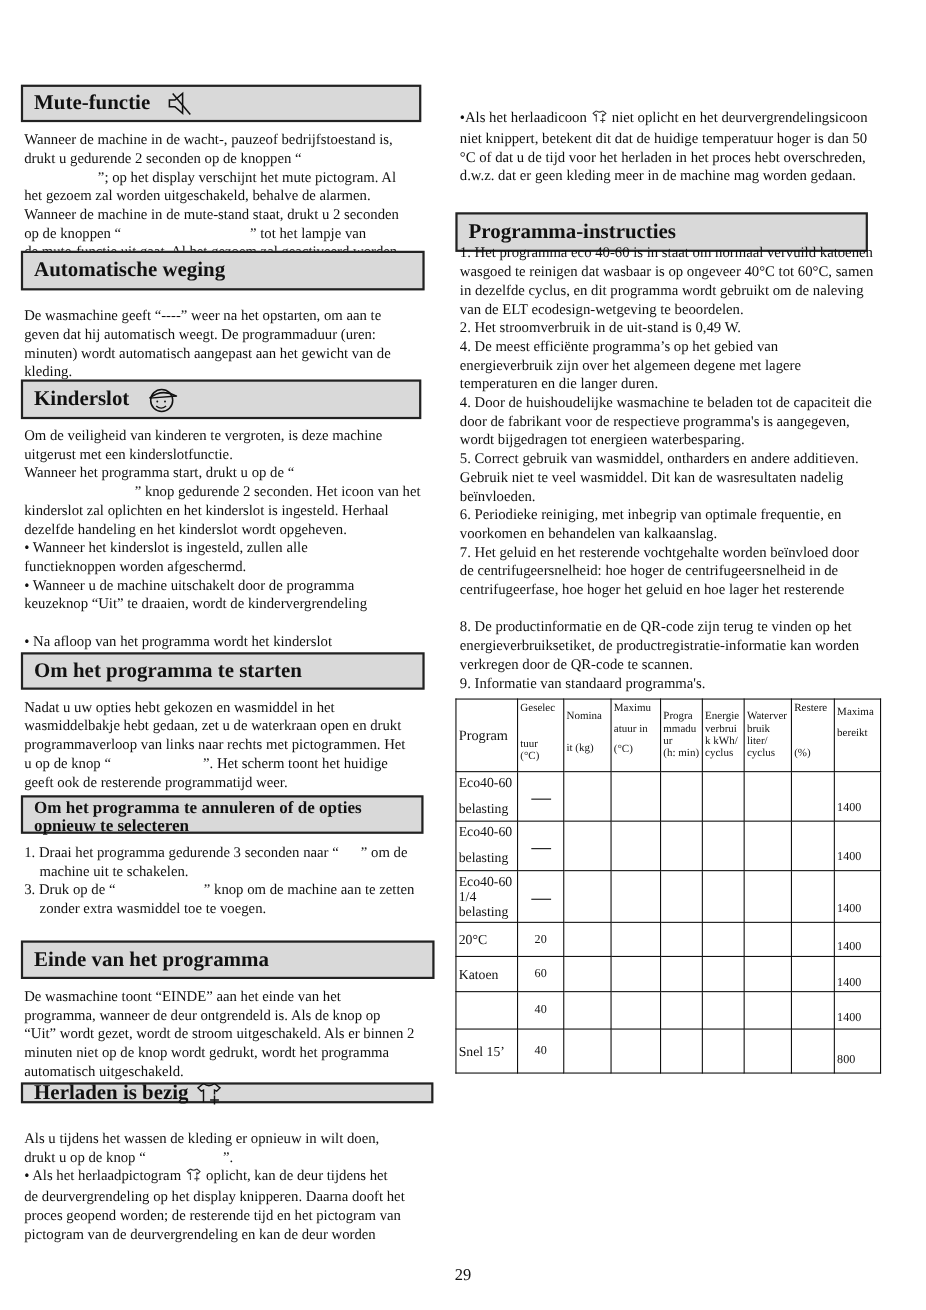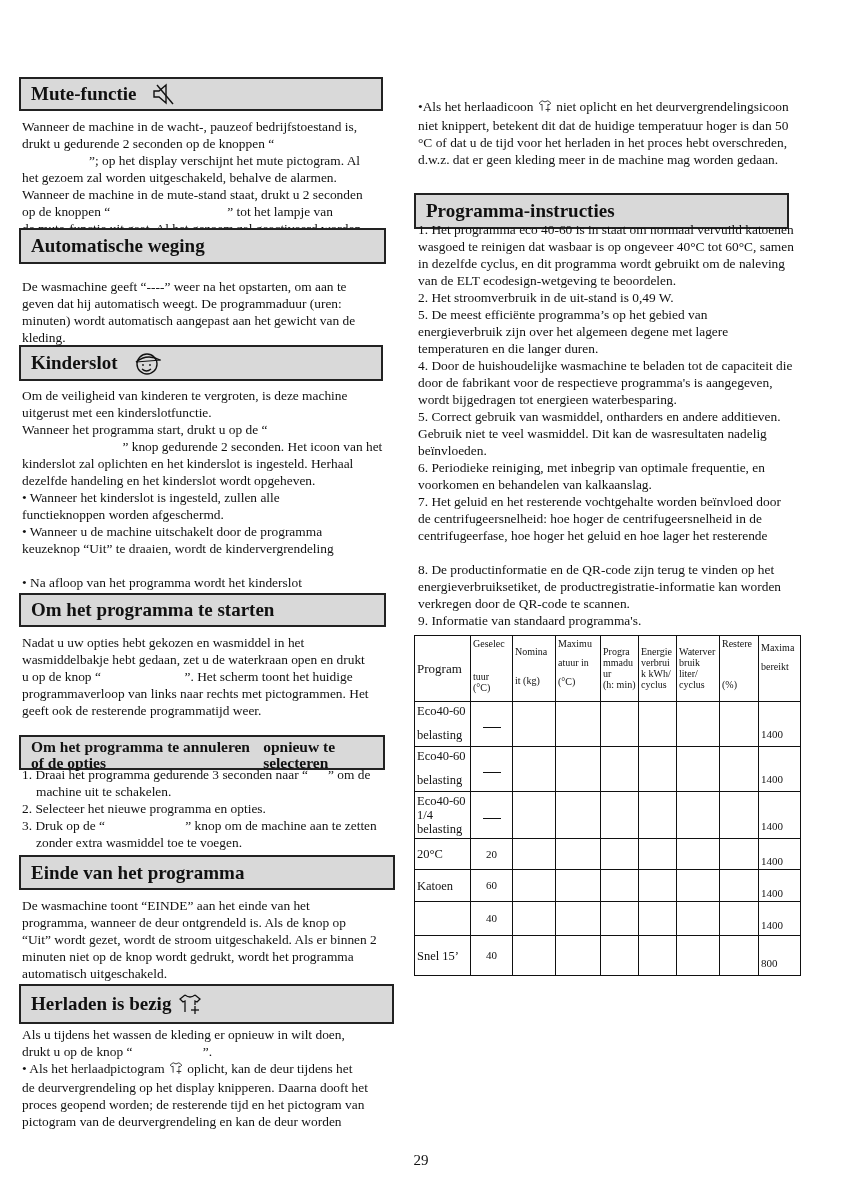--- a/index.html
+++ b/index.html
@@ -14,21 +14,21 @@
     background: #d9d9d9;
     border: 2px solid #222;
     box-sizing: border-box;
     font-weight: bold;
     font-size: 19px;
     line-height: 22px;
     padding: 5px 10px;
     display: flex; align-items: center;
   }
   .hbox .icon { margin-left: 14px; display: inline-flex; align-items: center; }
-  .hbox.two-line { font-size: 15.5px; line-height: 16px; padding: 2px 10px; align-items: flex-start; flex-direction: row; margin-top: 12px; }
+  .hbox.two-line { font-size: 15.5px; line-height: 16px; padding: 2px 10px; align-items: flex-start; flex-direction: column; }
 
   .para {
     position: absolute;
     font-size: 13.4px;
     line-height: 17px;
     margin: 0;
   }
   .para p { margin: 0; }
   .para .gap { height: 17px; }
   .ol-item { padding-left: 14px; text-indent: -14px; }
@@ -120,47 +120,46 @@
   <p>• Na afloop van het programma wordt het kinderslot</p>
   <p>automatisch ontgrendeld.</p>
 </div>
 
 <div class="hbox" style="left:19px; top:593px; width:367px; height:34px;">
   <span>Om het programma te starten</span>
 </div>
 <div class="para" style="left:22px; top:634px; width:372px;">
   <p>Nadat u uw opties hebt gekozen en wasmiddel in het</p>
   <p>wasmiddelbakje hebt gedaan, zet u de waterkraan open en drukt</p>
+  <p>programmaverloop van links naar rechts met pictogrammen. Het</p>
   <p style="white-space:pre">u op de knop “                         ”. Het scherm toont het huidige</p>
-  <p>programmaverloop van links naar rechts met pictogrammen. Het</p>
   <p>geeft ook de resterende programmatijd weer.</p>
 </div>
 
 <div class="hbox two-line" style="left:19px; top:723px; width:366px; height:35px;">
   <span>Om het programma te annuleren of de opties</span>
   <span>opnieuw te selecteren</span>
 </div>
 <div class="para" style="left:22px; top:766px; width:372px;">
   <p class="ol-item" style="white-space:pre-wrap">1. Draai het programma gedurende 3 seconden naar “      ” om de machine uit te schakelen.</p>
-  <p class="ol-item">2. Selecteer het nieuwe programma en opties.</p>
   <p class="ol-item" style="white-space:pre-wrap">3. Druk op de “                        ” knop om de machine aan te zetten zonder extra wasmiddel toe te voegen.</p>
 </div>
 
 <div class="hbox" style="left:19px; top:855px; width:376px; height:35px;">
   <span>Einde van het programma</span>
 </div>
 <div class="para" style="left:22px; top:897px; width:378px;">
   <p>De wasmachine toont “EINDE” aan het einde van het</p>
   <p>programma, wanneer de deur ontgrendeld is. Als de knop op</p>
   <p>“Uit” wordt gezet, wordt de stroom uitgeschakeld. Als er binnen 2</p>
   <p>minuten niet op de knop wordt gedrukt, wordt het programma</p>
   <p>automatisch uitgeschakeld.</p>
 </div>
 
-<div class="hbox" style="left:19px; top:984px; width:375px; height:40px;">
+<div class="hbox" style="left:19px; top:984px; width:375px; height:19px;">
   <span>Herladen is bezig</span>
   <span class="icon" style="margin-left:6px;">
     <svg width="26" height="24" viewBox="0 0 26 24">
         <path d="M8 3 L3 7 L6 10 L8 9 L8 20 M18 3 L23 7 L20 10 L18 9 L18 13 M8 3 Q13 7 18 3" fill="none" stroke="#111" stroke-width="1.3"></path>
         <line x1="14" y1="18" x2="22" y2="18" stroke="#111" stroke-width="1.3"></line>
         <line x1="18" y1="14" x2="18" y2="22" stroke="#111" stroke-width="1.3"></line>
       </svg>
   </span>
 </div>
 <div class="para" style="left:22px; top:1026px; width:372px;">
@@ -193,21 +192,21 @@
 
 <div class="hbox" style="left:414px; top:177px; width:375px; height:36px;margin-top:16px;">
   <span>Programma-instructies</span>
 </div>
 <div class="para" style="left:418px; top:221px; width:400px;">
   <p>1. Het programma eco 40-60 is in staat om normaal vervuild katoenen</p>
   <p>wasgoed te reinigen dat wasbaar is op ongeveer 40°C tot 60°C, samen</p>
   <p>in dezelfde cyclus, en dit programma wordt gebruikt om de naleving</p>
   <p>van de ELT ecodesign-wetgeving te beoordelen.</p>
   <p>2. Het stroomverbruik in de uit-stand is 0,49 W.</p>
-  <p>5. De meest efficiënte programma’s op het gebied van</p>
+  <p>4. De meest efficiënte programma’s op het gebied van</p>
   <p>energieverbruik zijn over het algemeen degene met lagere</p>
   <p>temperaturen en die langer duren.</p>
   <p>4. Door de huishoudelijke wasmachine te beladen tot de capaciteit die</p>
   <p>door de fabrikant voor de respectieve programma's is aangegeven,</p>
   <p>wordt bijgedragen tot energieen waterbesparing.</p>
   <p>5. Correct gebruik van wasmiddel, ontharders en andere additieven.</p>
   <p>Gebruik niet te veel wasmiddel. Dit kan de wasresultaten nadelig</p>
   <p>beïnvloeden.</p>
   <p>6. Periodieke reiniging, met inbegrip van optimale frequentie, en</p>
   <p>voorkomen en behandelen van kalkaanslag.</p>

